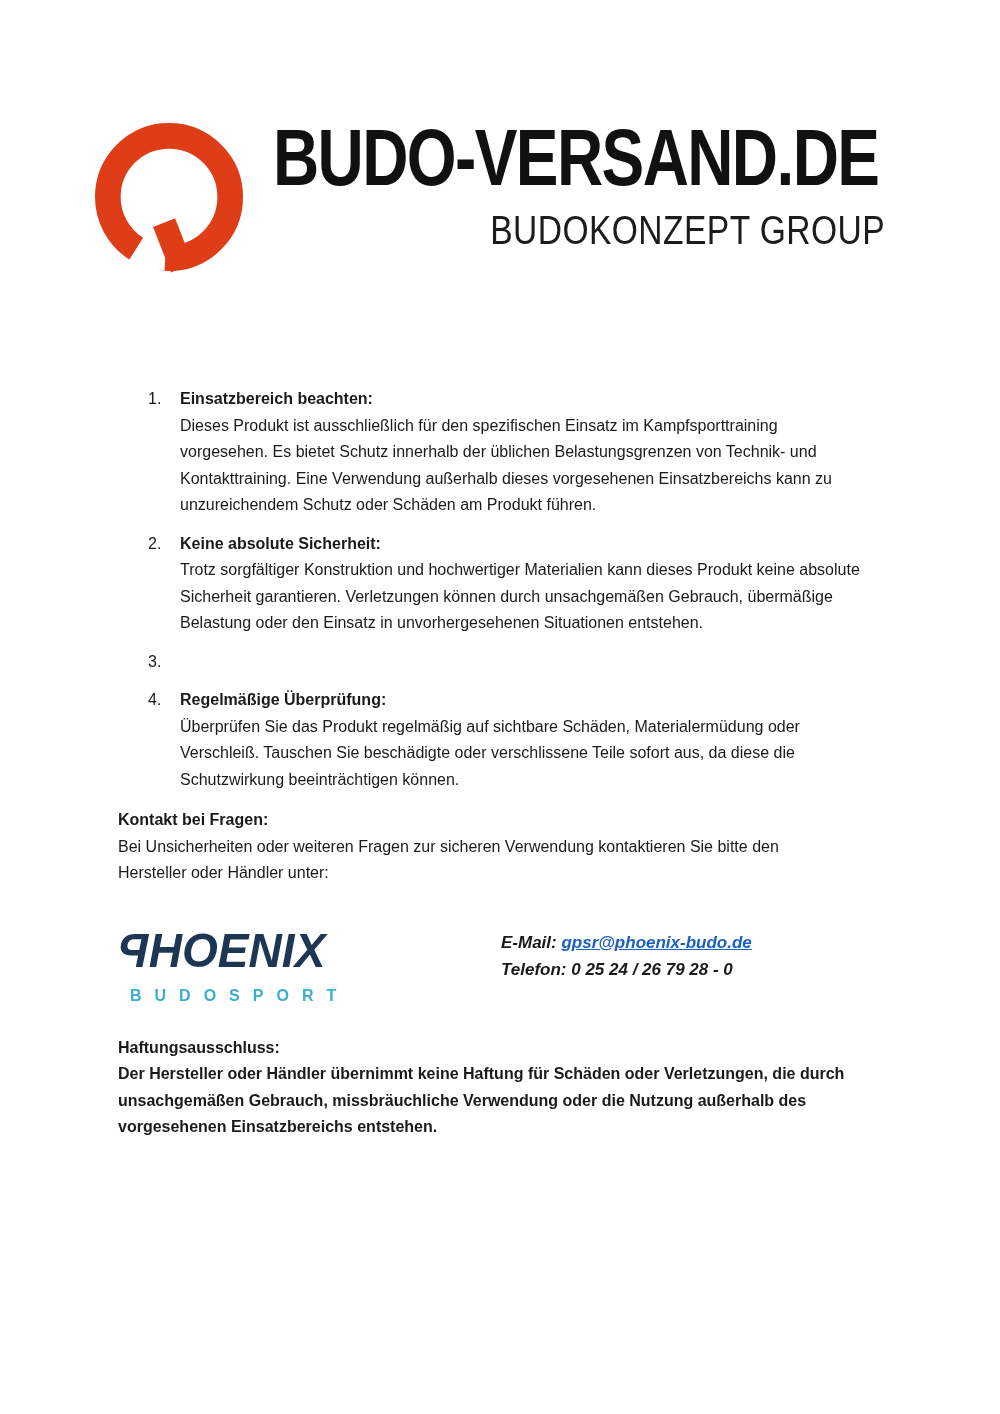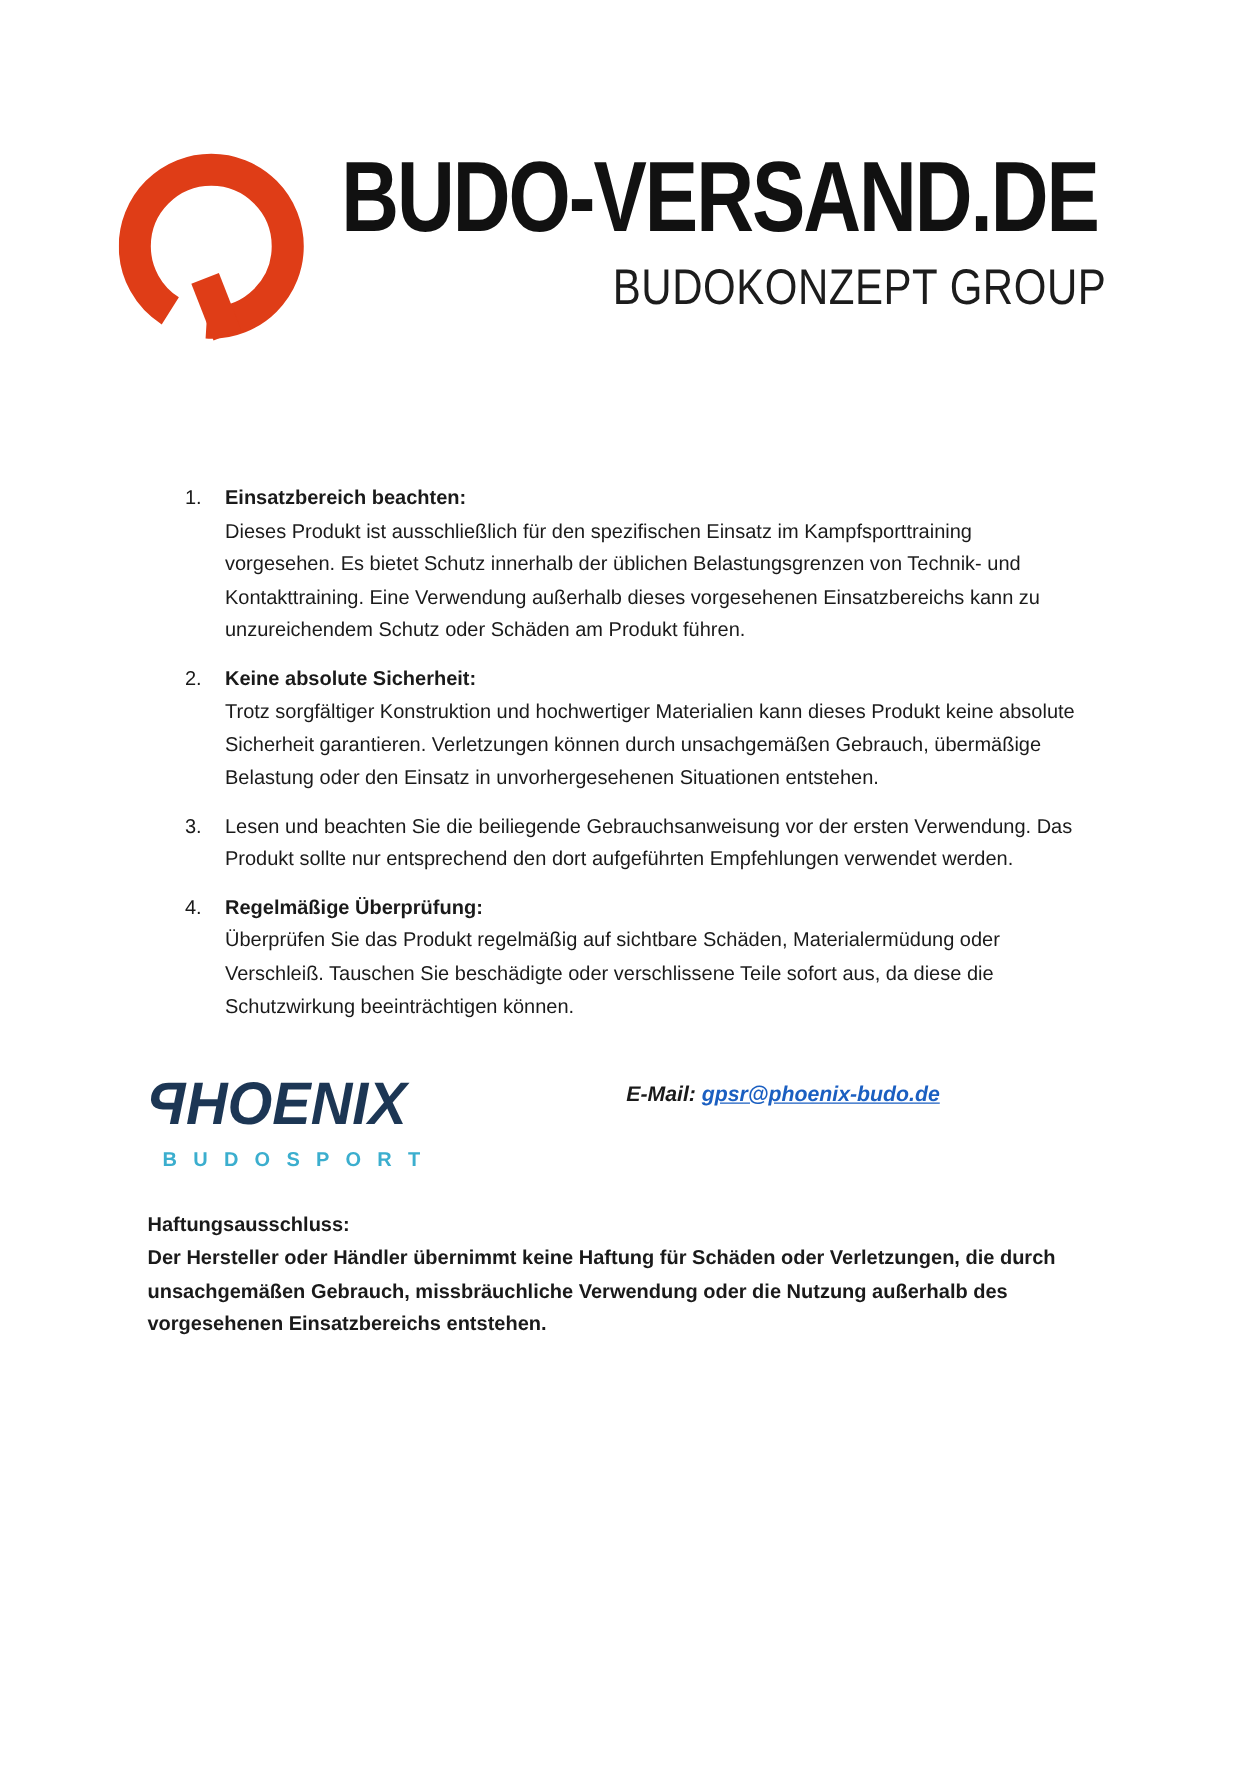--- a/index.html
+++ b/index.html
@@ -100,48 +100,54 @@
         <span class="num">2.</span>
         <div class="item-content">
           <div class="item-heading">Keine absolute Sicherheit:</div>
           <div class="item-body">Trotz sorgfältiger Konstruktion und hochwertiger Materialien kann dieses Produkt keine absolute Sicherheit garantieren. Verletzungen können durch unsachgemäßen Gebrauch, übermäßige Belastung oder den Einsatz in unvorhergesehenen Situationen entstehen.</div>
         </div>
       </div>
 
       <div class="safety-item">
         <span class="num">3.</span>
         <div class="item-content">
-          <div class="item-body">Lesen und beachten Sie die beiliegende Gebrauchsanweisung vor der ersten Verwendung. Das Produkt sollte nur entsprechend den dort aufgeführten Empfehlungen verwendet werden.</div>
         </div>
       </div>
 
       <div class="safety-item">
         <span class="num">4.</span>
         <div class="item-content">
           <div class="item-heading">Regelmäßige Überprüfung:</div>
           <div class="item-body">Überprüfen Sie das Produkt regelmäßig auf sichtbare Schäden, Materialermüdung oder Verschleiß. Tauschen Sie beschädigte oder verschlissene Teile sofort aus, da diese die Schutzwirkung beeinträchtigen können.</div>
         </div>
       </div>
 
     </div>
 
+    <div class="contact-block">
+      <div class="contact-heading">Kontakt bei Fragen:</div>
+      <div class="contact-body">Bei Unsicherheiten oder weiteren Fragen zur sicheren Verwendung kontaktieren Sie bitte den Hersteller oder Händler unter:</div>
+    </div>
 
     <div class="phoenix-row">
 
       <div class="phoenix-logo">
         <div class="phoenix-wordmark" style="color: rgb(28, 54, 84);">
           <span class="px-p">P</span><span>HOENI</span><span>X</span><span class="px-x2">X</span>
         </div>
         <div class="phoenix-sub" style="color: rgb(59, 174, 206);">BUDOSPORT</div>
       </div>
 
       <div class="contact-details">
         <div>
           <span>E-Mail: </span><a href="#" class="email-link" style="color: rgb(27, 95, 193);">gpsr@phoenix-budo.de</a>
         </div>
+        <div>
+          <span>Telefon: </span><span>0 25 24 / 26 79 28 - 0</span>
+        </div>
       </div>
 
     </div>
 
     <div class="disclaimer">
       <div class="disclaimer-heading">Haftungsausschluss:</div>
       <div class="disclaimer-body">Der Hersteller oder Händler übernimmt keine Haftung für Schäden oder Verletzungen, die durch unsachgemäßen Gebrauch, missbräuchliche Verwendung oder die Nutzung außerhalb des vorgesehenen Einsatzbereichs entstehen.</div>
     </div>
 
   </div>

